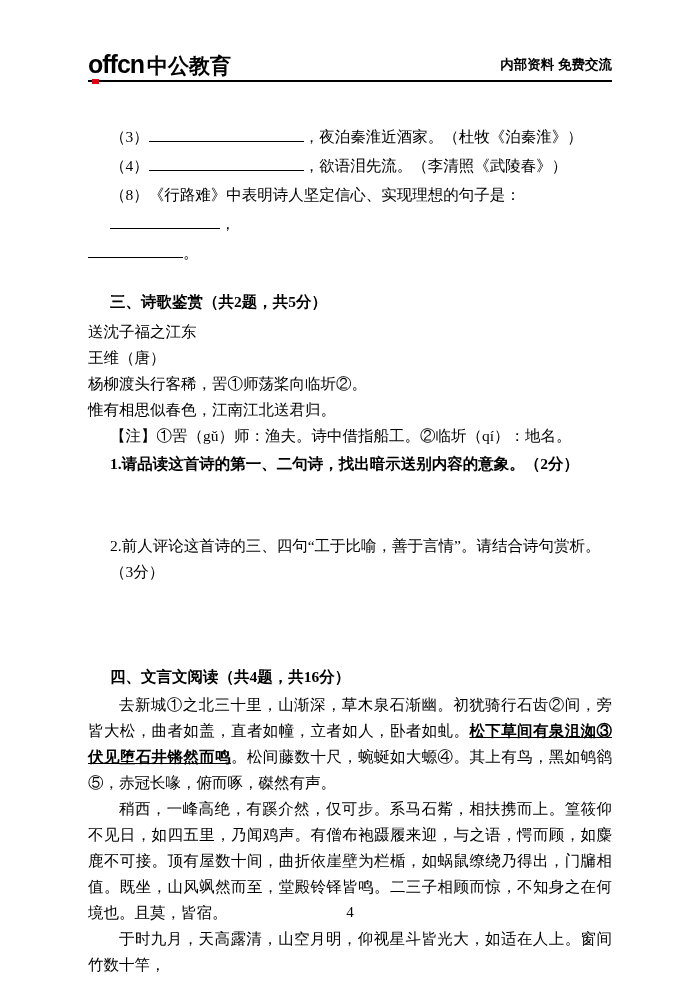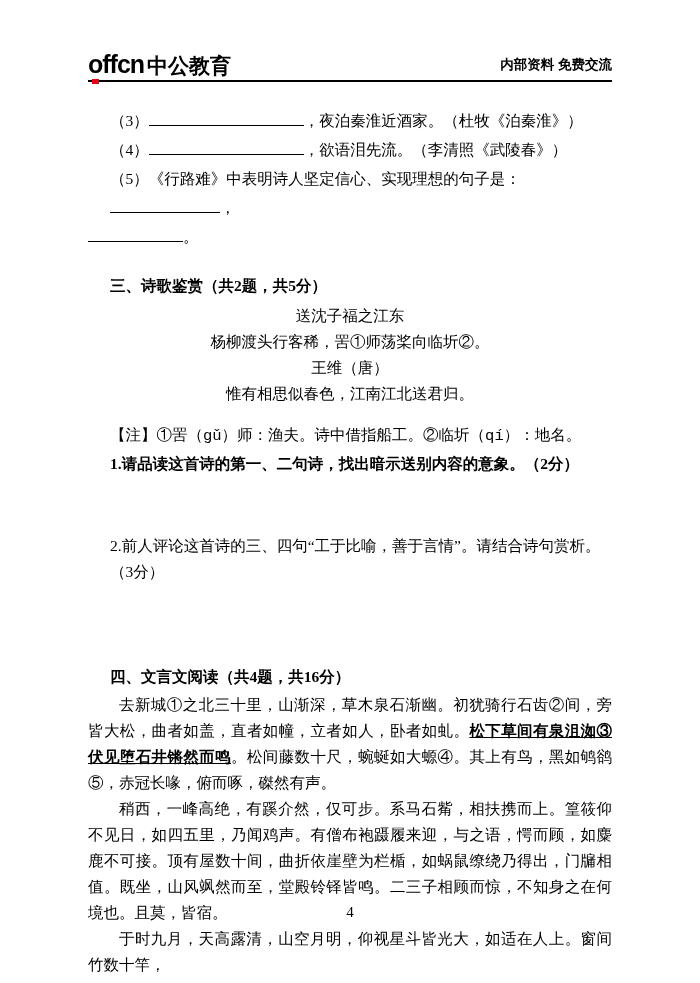--- a/index.html
+++ b/index.html
@@ -43,36 +43,36 @@
     font-family: "Liberation Sans", "DejaVu Sans", sans-serif;
     font-weight: bold;
     font-size: 13.5px;
     padding-bottom: 3px;
     white-space: nowrap;
     margin-left: 44px;
   }
   
   .line { line-height: 29px; }
   .ind { padding-left: 22px; }
-  .center { text-align: center; }
+  .center { text-align: left; }
   .bold-head { font-weight: bold; line-height: 29px; }
   .blank {
     display: inline-block;
     border-bottom: 1px solid #000;
     height: 15px;
     vertical-align: baseline;
   }
   .blank-long { width: 155px; }
   .blank-med  { width: 110px; }
   .blank-short{ width: 95px; }
-  .fill-blanks { margin-top: 24px; }
+  .fill-blanks { margin-top: 40px; }
   .sec3-head { margin-top: 20px; }
   .poem { margin-top: 3px; }
   .poem .line { line-height: 26px; }
-  .note-line { line-height: 26px; margin-top: 16px; font-family: Liberation Mono, monospace; }
+  .note-line { line-height: 26px; margin-top: 0px; }
   .q1 { margin-top: 2px; line-height: 26px; font-weight: bold; }
   .q2 { margin-top: 56px; line-height: 26px; }
   .sec4-head { margin-top: 77px; }
   .essay-title { margin-top: 3px; line-height: 26px; }
   .para {
     text-indent: 2em;
     text-align: justify;
     line-height: 26px;
   }
   .para-first { margin-top: 1px; }
@@ -99,33 +99,33 @@
   </div>
 
   <div class="fill-blanks">
     <div class="line ind">
       <span>（3）</span><span class="blank blank-long"></span><span>，夜泊秦淮近酒家。（杜牧《泊秦淮》）</span>
     </div>
     <div class="line ind">
       <span>（4）</span><span class="blank blank-long"></span><span>，欲语泪先流。（李清照《武陵春》）</span>
     </div>
     <div class="line ind">
-      <span>（5）《行路难》中表明诗人坚定信心、实现理想的句子是：</span><span class="blank blank-med"></span><span>，</span>
+      <span>（8）《行路难》中表明诗人坚定信心、实现理想的句子是：</span><span class="blank blank-med"></span><span>，</span>
     </div>
     <div class="line">
       <span class="blank blank-short"></span><span>。</span>
     </div>
   </div>
 
   <div>
     <div class="bold-head ind sec3-head">三、诗歌鉴赏（共2题，共5分）</div>
     <div class="poem">
       <div class="line center">送沈子福之江东</div>
+      <div class="line center">王维（唐）</div>
       <div class="line center">杨柳渡头行客稀，罟①师荡桨向临圻②。</div>
-      <div class="line center">王维（唐）</div>
       <div class="line center">惟有相思似春色，江南江北送君归。</div>
     </div>
     <div class="note-line ind">【注】①罟（gǔ）师：渔夫。诗中借指船工。②临圻（qí）：地名。</div>
     <div class="q1 ind">1.请品读这首诗的第一、二句诗，找出暗示送别内容的意象。（2分）</div>
     <div class="q2 ind">2.前人评论这首诗的三、四句“工于比喻，善于言情”。请结合诗句赏析。（3分）</div>
   </div>
 
   <div>
     <div class="bold-head ind sec4-head">四、文言文阅读（共4题，共16分）</div>
     <p class="para para-first">

